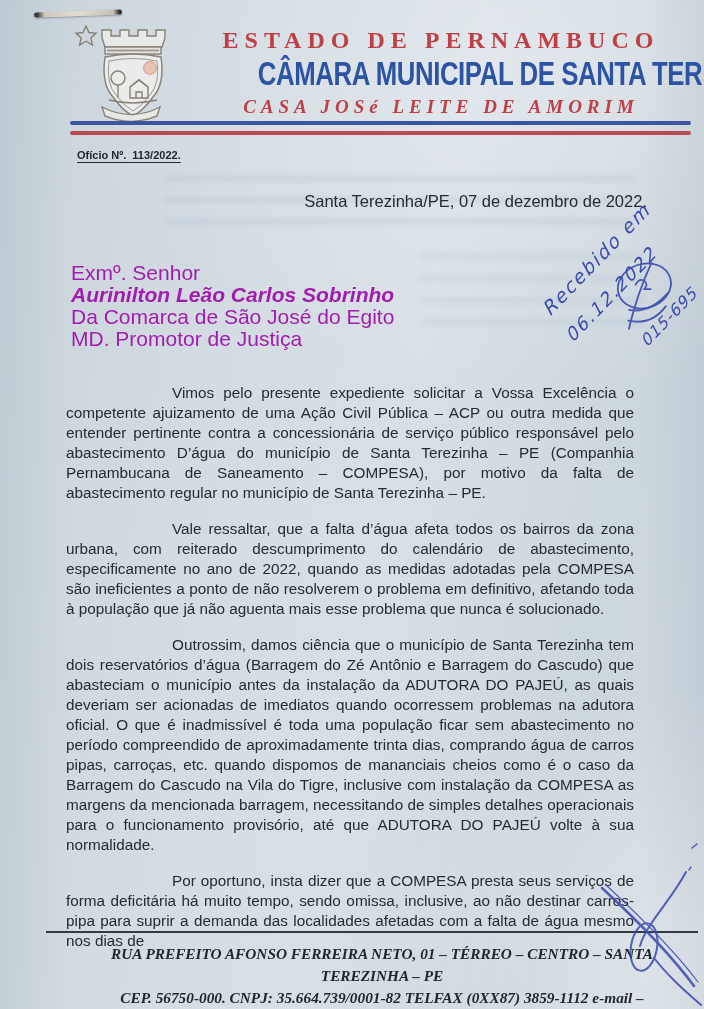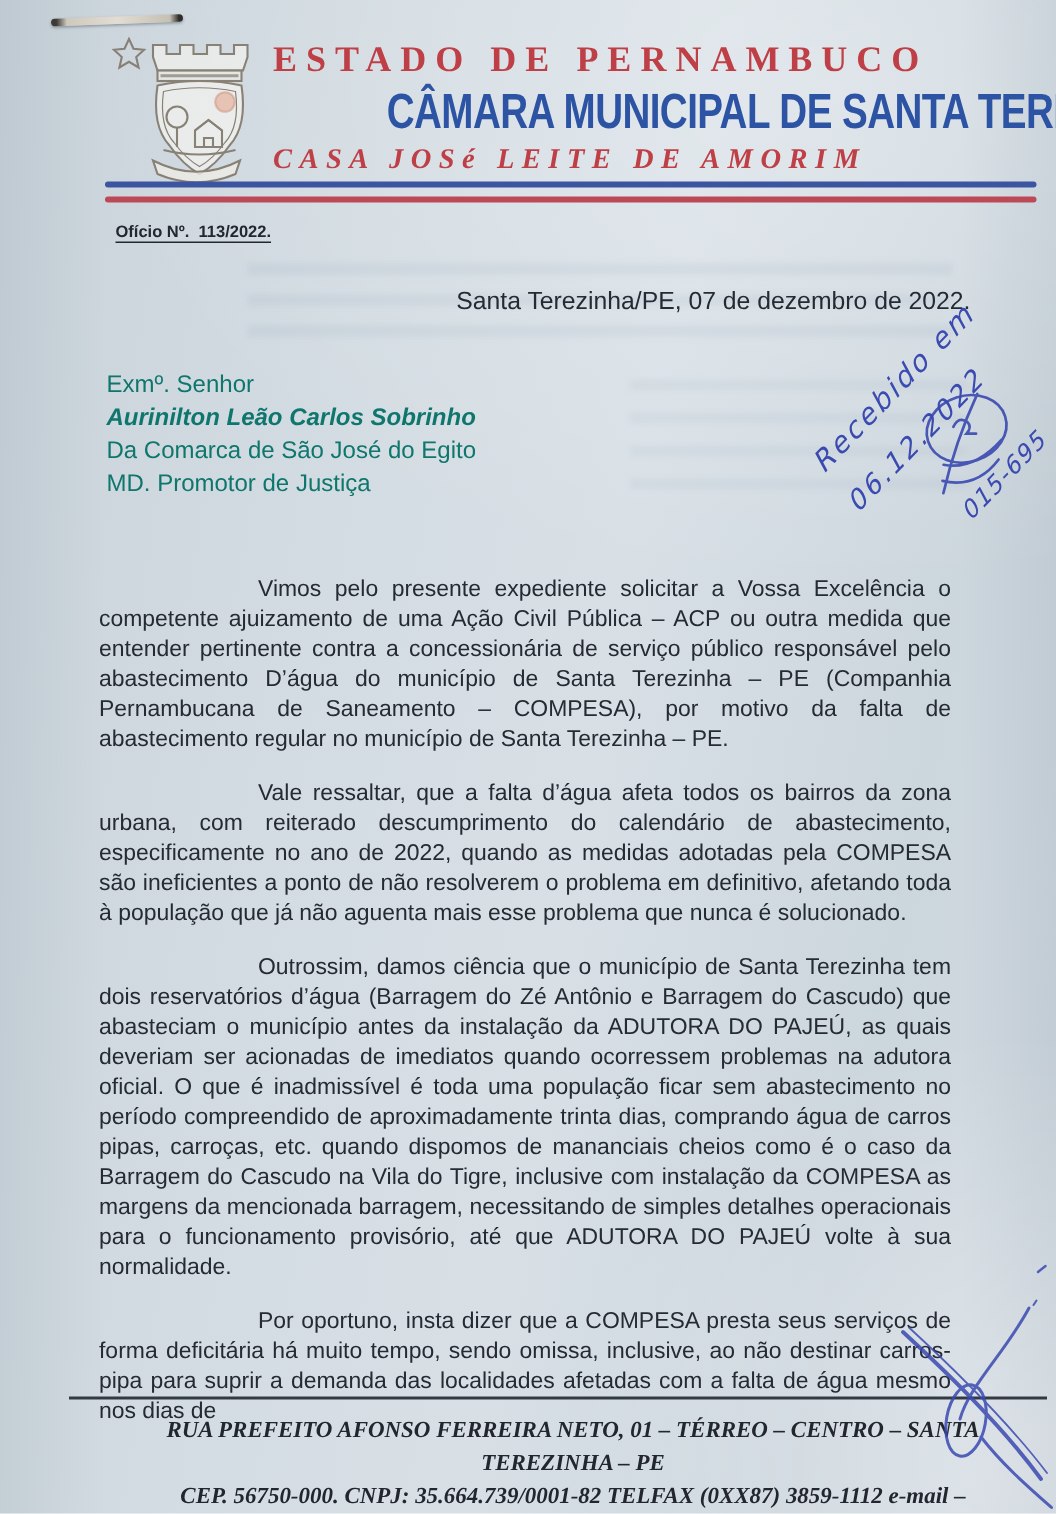--- a/index.html
+++ b/index.html
@@ -16,21 +16,21 @@
   .layer{position:absolute;pointer-events:none;}
 
   
   .staple{left:34px;top:11px;width:88px;height:5px;border-radius:3px;
     transform:rotate(-2deg);
     background:linear-gradient(90deg,#3c3a36 0 4%,#cfc8bd 12%,#e2dcd2 50%,#c6bfb4 90%,#2e2c29 97%);
     box-shadow:0 1px 2px rgba(60,70,80,.45);}
 
   
   .crest{left:72px;top:20px;width:118px;height:102px;}
-  .titles{left:182px;right:4px;top:27px;text-align:left;}
+  .titles{left:182px;right:4px;top:27px;text-align:center;}
   .t-state{font-family:"Liberation Serif",serif;font-weight:bold;
     font-size:24px;letter-spacing:6px;color:#bf3f46;white-space:nowrap;}
   .t-chamber{display:inline-block;font-weight:bold;font-size:33px;
     color:#2d54a4;transform:scaleX(.78);transform-origin:center top;
     white-space:nowrap;letter-spacing:-.5px;margin-top:1px;}
   .t-house{font-family:"Liberation Serif",serif;font-weight:bold;
     font-size:19px;letter-spacing:5px;color:#bf3f46;white-space:nowrap;margin-top:3px;font-style:italic;}
   .rule{height:4px;border-radius:2px;}
   .rule-blue{left:70px;right:13px;top:121px;background:#3c55a0;}
   .rule-red{left:70px;right:13px;top:131px;background:#bb4a56;}
@@ -39,21 +39,21 @@
   .bleed{filter:blur(2px);opacity:.55;}
   .bleed-a{left:165px;top:172px;width:470px;height:58px;
     background:repeating-linear-gradient(0deg,rgba(255,255,255,0) 0 5px,rgba(108,128,158,.16) 5px 13px,rgba(255,255,255,0) 13px 21px);}
   .bleed-b{left:420px;top:252px;width:225px;height:80px;
     background:repeating-linear-gradient(0deg,rgba(255,255,255,0) 0 6px,rgba(108,128,158,.14) 6px 13px,rgba(255,255,255,0) 13px 22px);}
 
   .reference{left:77px;top:149px;font-size:11px;font-weight:bold;color:#23272e;
     text-decoration:underline;text-underline-offset:3px;white-space:pre;}
   .dateline{right:57px;top:192px;font-size:16.5px;color:#262b33;}
 
-  .recipient{left:71px;top:246px;font-size:16px;line-height:22px;color:#0f766e;}
+  .recipient{left:71px;top:262px;font-size:21px;line-height:22px;color:#a21caf;}
   .recipient .name{font-weight:bold;font-style:italic;}
 
   .letter-body{left:66px;right:70px;top:383px;}
   .letter-body p{margin:0 0 16px;text-indent:106px;text-align:justify;
     font-size:15.3px;line-height:20px;color:#262b33;}
 
   
   .hand{color:#3a4ab0;font-style:italic;white-space:nowrap;
     font-family:"DejaVu Sans",sans-serif;}
   .hw1{left:597px;top:258px;font-size:19px;letter-spacing:2px;

